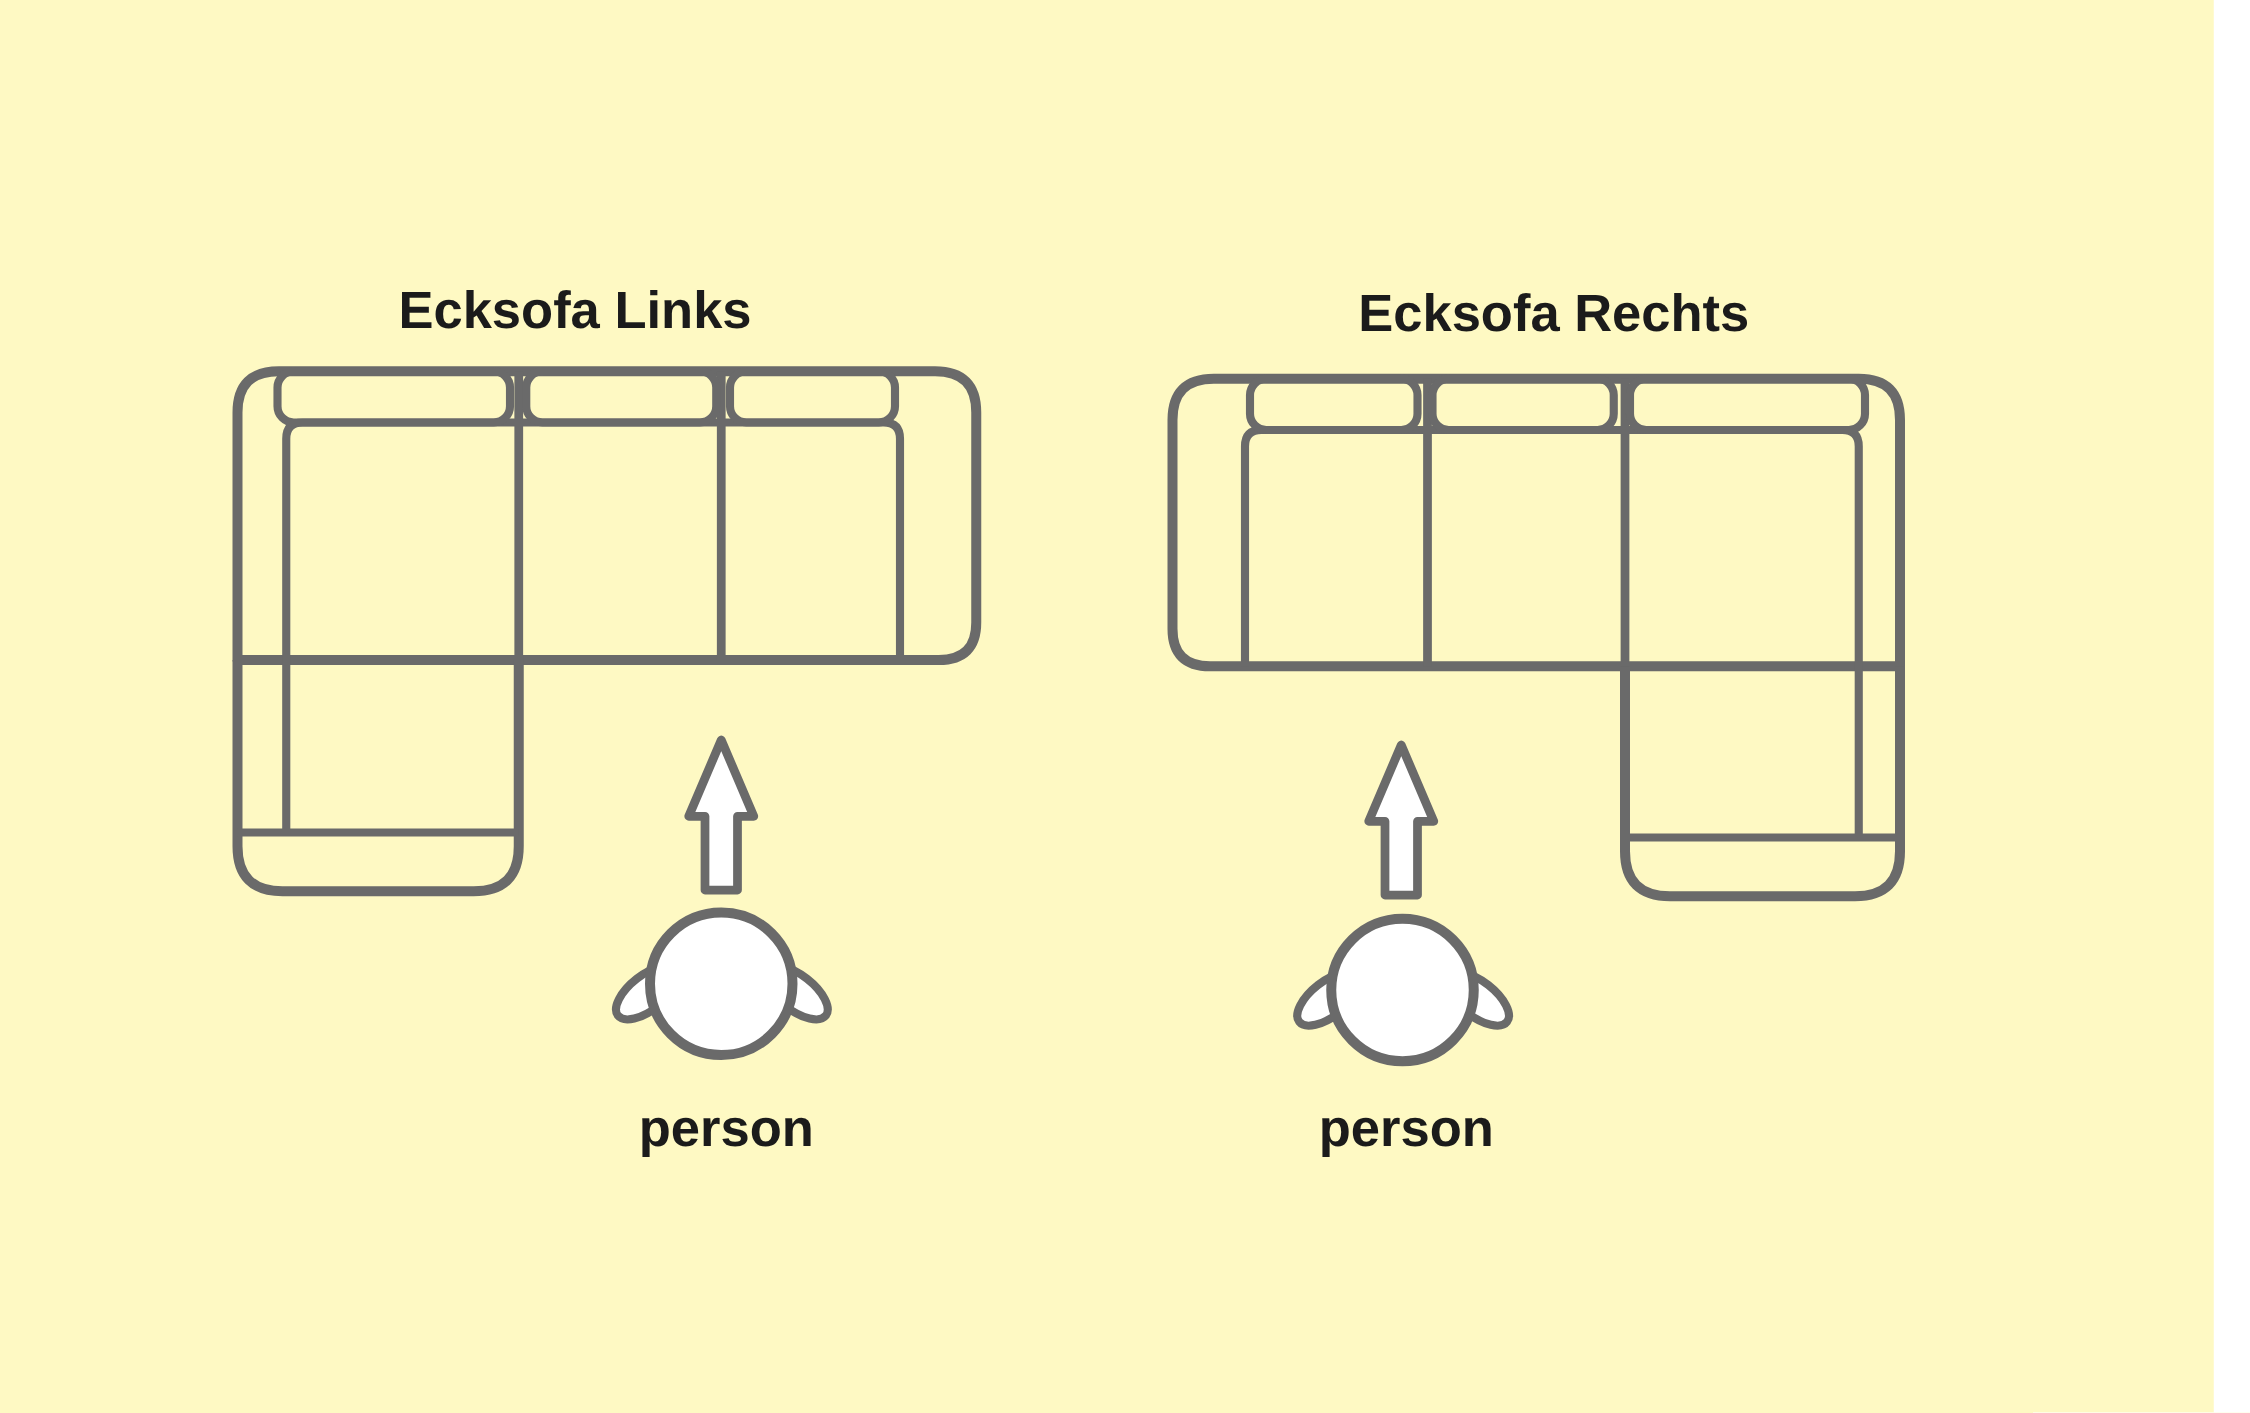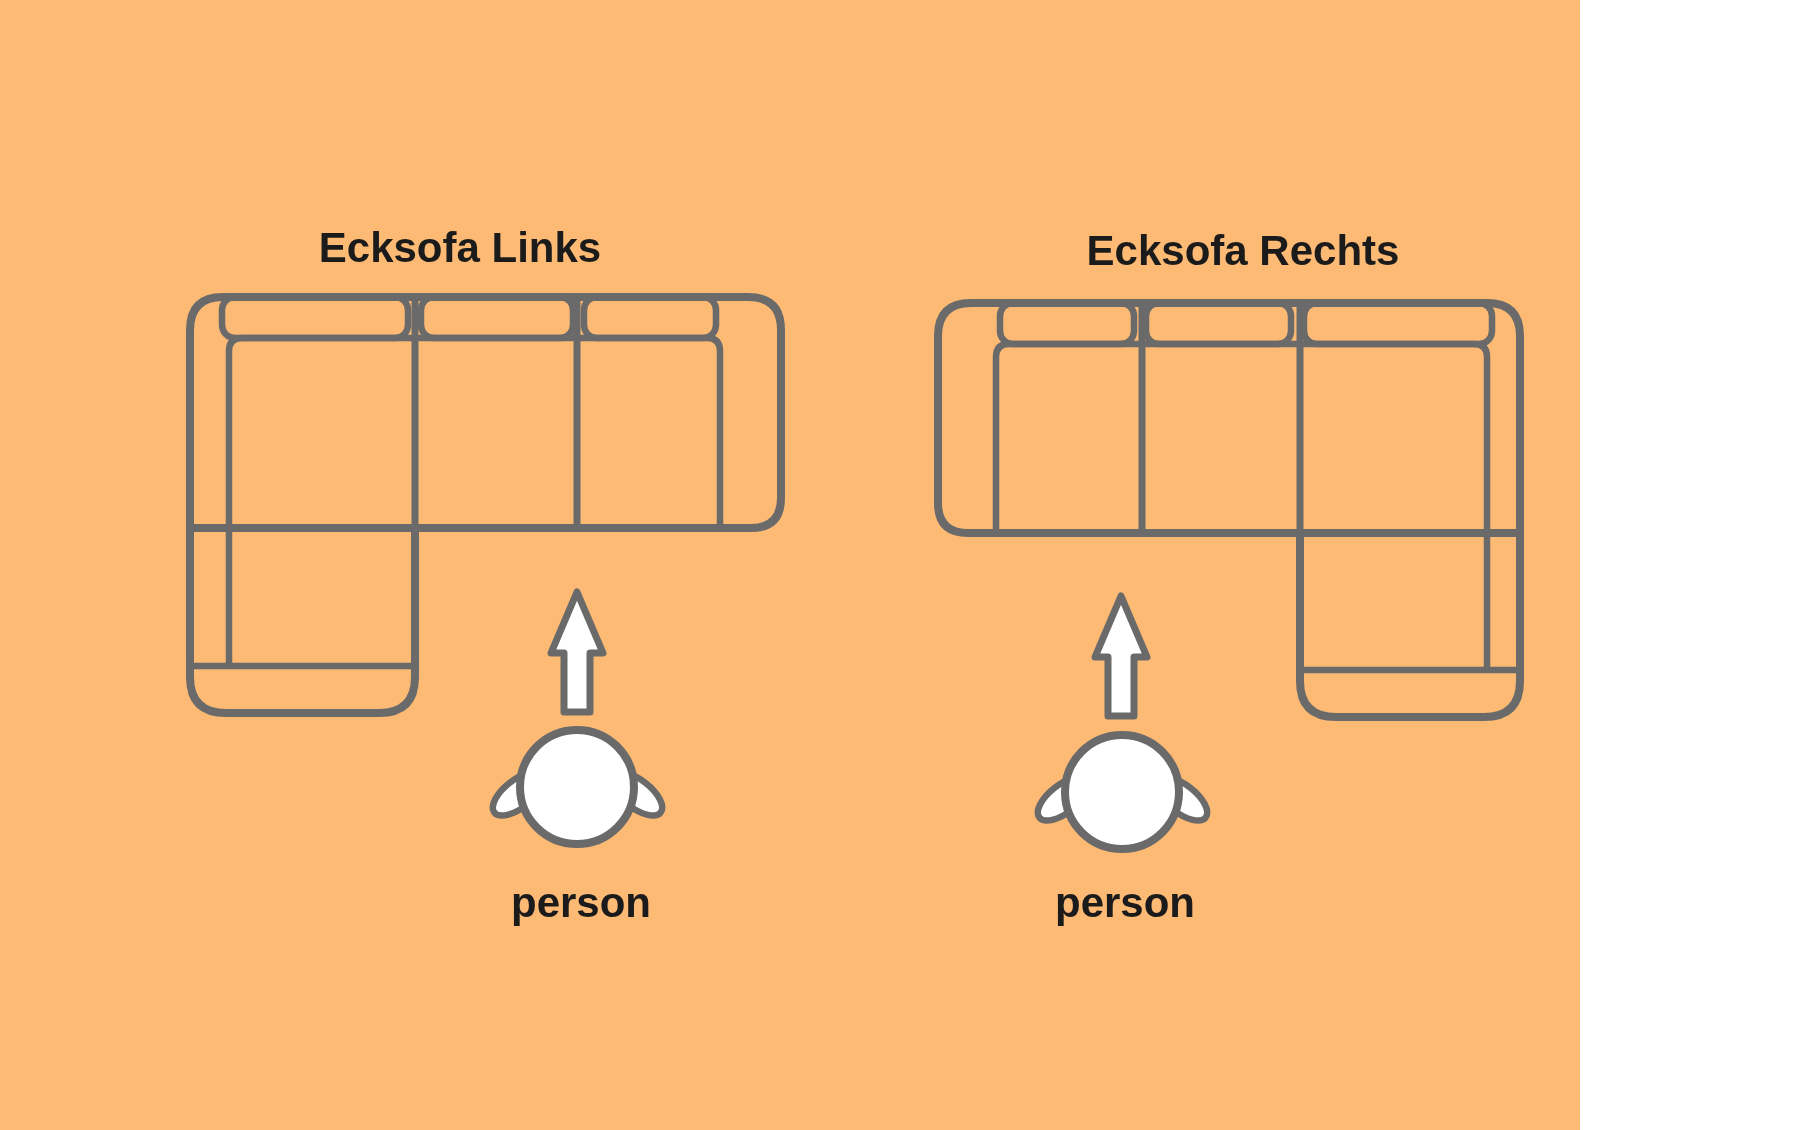--- a/index.html
+++ b/index.html
@@ -2,23 +2,23 @@
 <html><head>
 <meta charset="utf-8">
 <style>
   html, body {
     margin: 0;
     padding: 0;
     background: #ffffff;
   }
   .stage {
     position: relative;
-    width: 1580px;
+    width: 1771px;
     height: 1130px;
-    background: #fdba74;
+    background: #fef9c3;
     overflow: hidden;
     font-family: "Liberation Sans", sans-serif;
   }
   svg.diagram {
     display: block;
     width: 1800px;
     height: 1130px;
     color: #6a6a6a; 
   }
   .outline {

